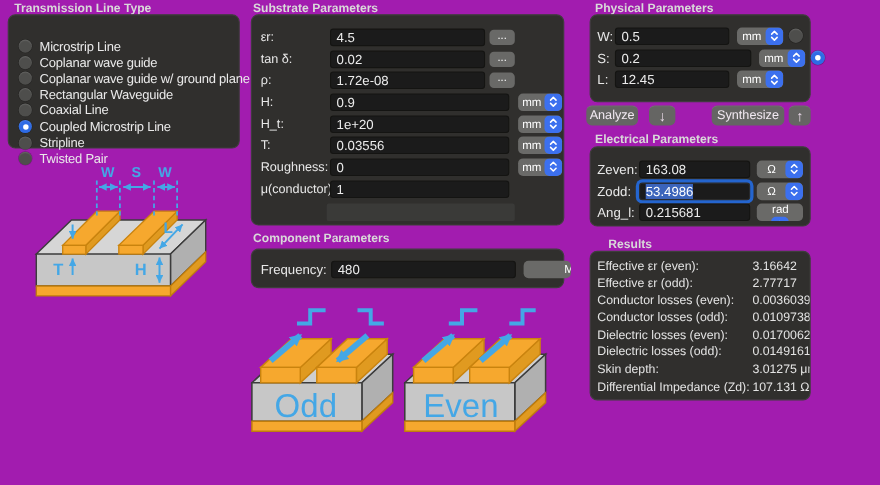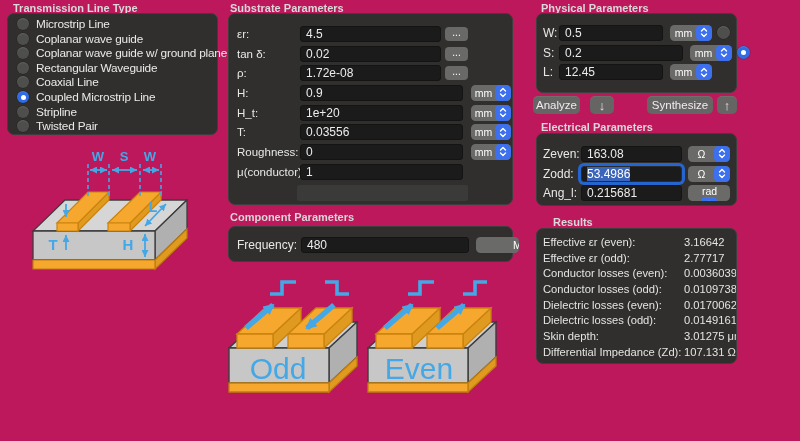--- a/index.html
+++ b/index.html
@@ -1,22 +1,22 @@
 <!DOCTYPE html>
 <html><head>
 <meta charset="utf-8">
 <style>
   html,body{margin:0;padding:0;background:#292927;}
-  .canvas{position:relative;width:800px;height:441px;background:#be185d;overflow:hidden;
+  .canvas{position:relative;width:800px;height:441px;background:#a21caf;overflow:hidden;
           font-family:"Liberation Sans",sans-serif;-webkit-font-smoothing:antialiased;}
   .gtitle{position:absolute;font-size:11px;font-weight:bold;color:#d9d9d9;white-space:nowrap;}
   .gbox{position:absolute;background:#302f2d;border:1px solid #3e3e3c;border-radius:7px;box-sizing:border-box;}
 
   
-  .tl-list{padding-top:3px;}
+  .tl-list{padding-top:21px;}
   .tl-row{display:flex;align-items:center;height:14.55px;padding-left:9px;gap:7px;}
   .tl-row .lbl{font-size:11.8px;letter-spacing:-0.2px;color:#eaeaea;white-space:nowrap;}
 
   .radio{width:12px;height:12px;border-radius:50%;background:#4e4e4c;flex:none;
          box-shadow:inset 0 1px 1px rgba(255,255,255,0.12),0 0 0 0.5px rgba(0,0,0,0.25);position:relative;}
   .radio.lg{width:13px;height:13px;}
   .radio.sel{background:#2e6be5;}
   .radio.sel::after{content:"";position:absolute;left:50%;top:50%;width:5px;height:5px;margin:-2.5px 0 0 -2.5px;border-radius:50%;background:#fff;}
 
   

